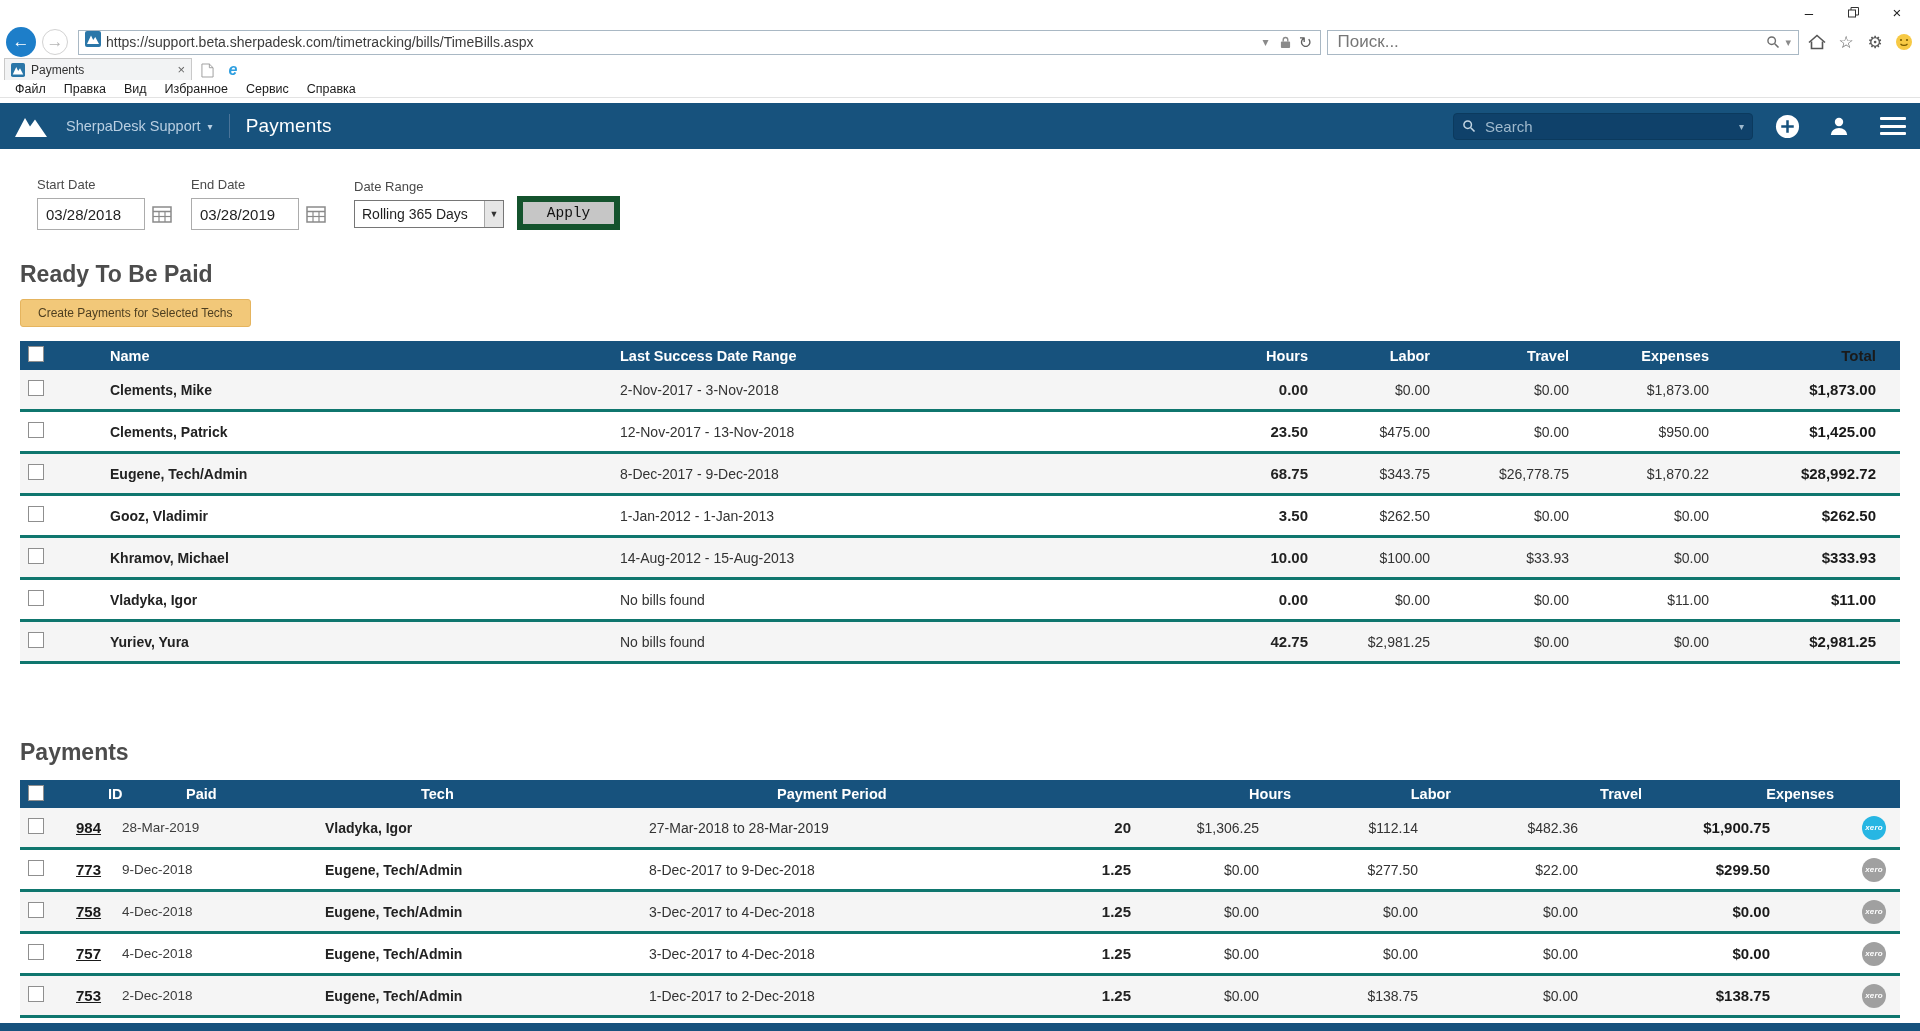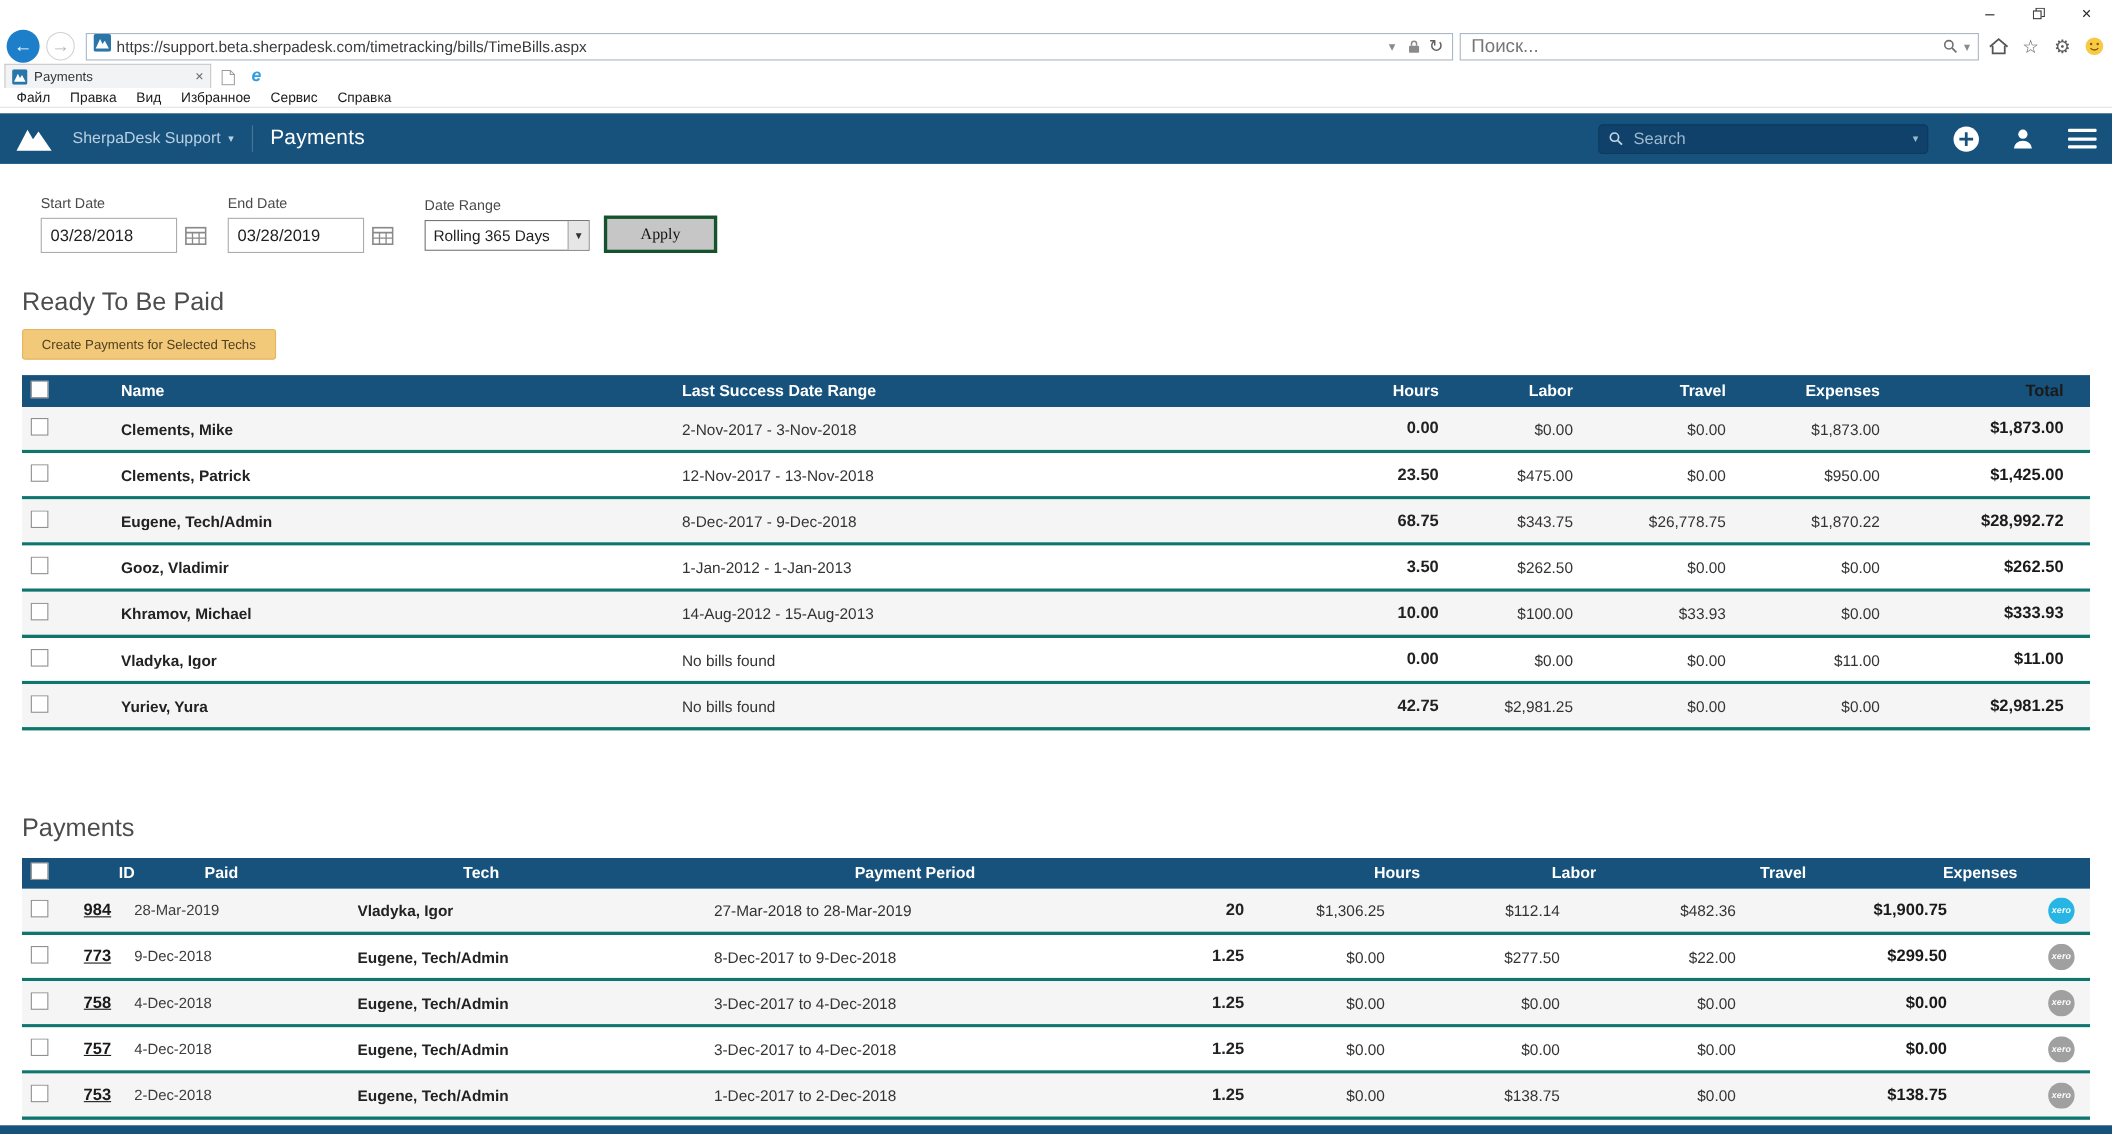--- a/index.html
+++ b/index.html
@@ -67,34 +67,34 @@
   .plusicon { width:25px; height:25px; margin-left:22px; }
   .personicon { width:22px; height:22px; margin-left:28px; }
   .hamburger { width:26px; height:18px; margin-left:30px; display:flex; flex-direction:column; justify-content:space-between; }
   .hamburger span { height:3px; background:#fff; border-radius:1px; }
 
   
   .filters { display:flex; align-items:flex-end; padding:28px 0 0 17px; }
   .fgroup { display:flex; flex-direction:column; }
   .flabel { font-size:13px; color:#4a4a4a; height:16px; margin-bottom:5px; }
   .inputwrap { display:flex; align-items:center; }
-  .dateinput { width:124px; height:32px; border:1px solid #acacac; font-family:"Liberation Sans",sans-serif;
+  .dateinput { width:108px; height:32px; border:1px solid #acacac; font-family:"Liberation Sans",sans-serif;
                font-size:15px; color:#1f1f1f; padding:0 8px; outline:none; }
   .calicon { width:22px; height:19px; margin-left:7px; display:flex; }
   .selectmimic { width:150px; height:28px; border:1px solid #767676; background:#fff; display:flex;
                  align-items:center; margin-bottom:2px; }
   .selectmimic .seltext { flex:1; font-size:14px; color:#1f1f1f; padding-left:7px; white-space:nowrap; }
   .selectmimic .selarrow { width:19px; height:100%; border-left:1px solid #a8a8a8; background:#e6e6e6;
                            display:flex; align-items:center; justify-content:center; font-size:9px; color:#333; }
-  .applybtn { height:34px; width:103px; margin-left:13px; background:#c6c6c6; border:3px solid #14532d;
-              font-family:Liberation Serif, serif; font-size:14.5px; color:#111; }
+  .applybtn { height:34px; width:103px; margin-left:13px; background:#c6c6c6; border:6px solid #14532d;
+              font-family:Liberation Mono, monospace; font-size:14.5px; color:#111; }
 
   
   .content { padding:0 20px; }
-  .sectiontitle { margin-top:30px; font-size:23px; font-weight:normal; color:#4c4c4c; height:28px; line-height:28px; }
+  .sectiontitle { margin-top:30px; font-size:23px; font-weight:bold; color:#4c4c4c; height:28px; line-height:28px; }
   .sectiontitle.payments { margin-top:74px; }
   .createbtn { margin-top:11px; height:28px; padding:0 17px; background:#F2C879; border:1px solid #e5b45e;
                border-radius:3px; font-family:"Liberation Sans",sans-serif; font-size:12px; color:#4e3f20;
                display:block; }
 
   
   .tbl { margin-top:14px; width:1880px; }
   .thead, .trow { display:grid; align-items:center; }
   .tbl.ready .thead, .tbl.ready .trow {
     grid-template-columns:90px 510px 560px 130px 122px 139px 140px 189px; }

